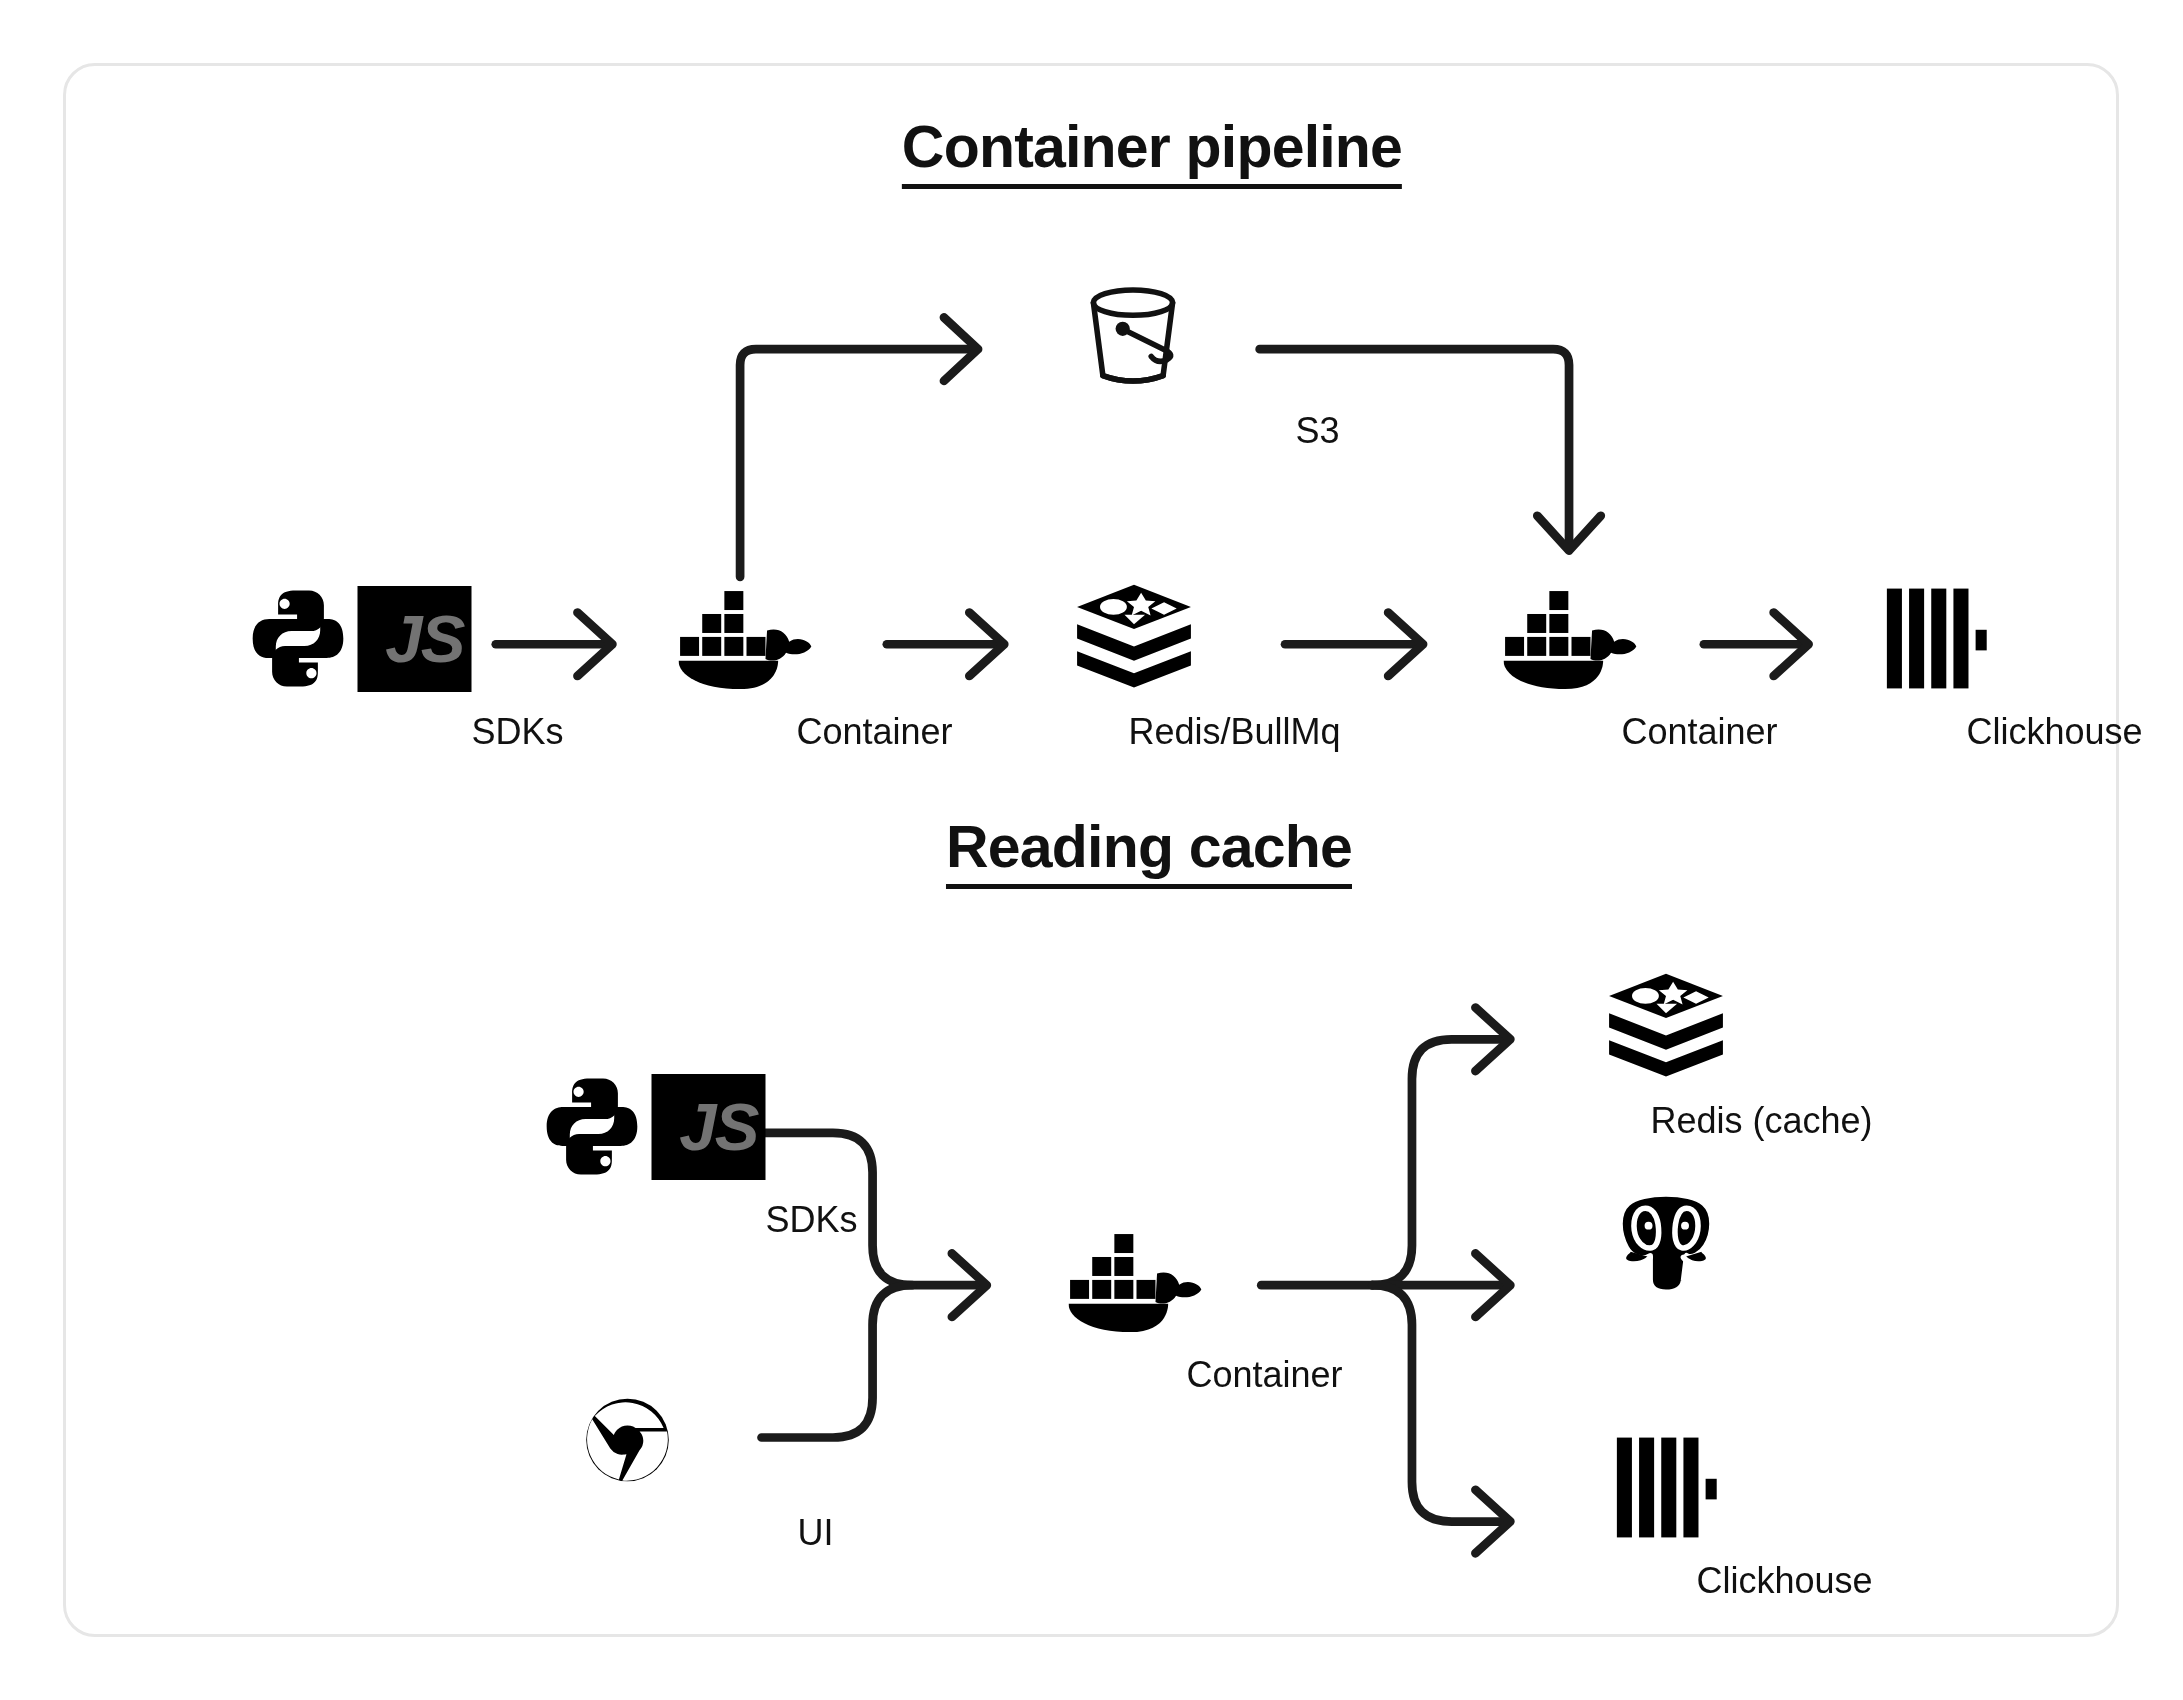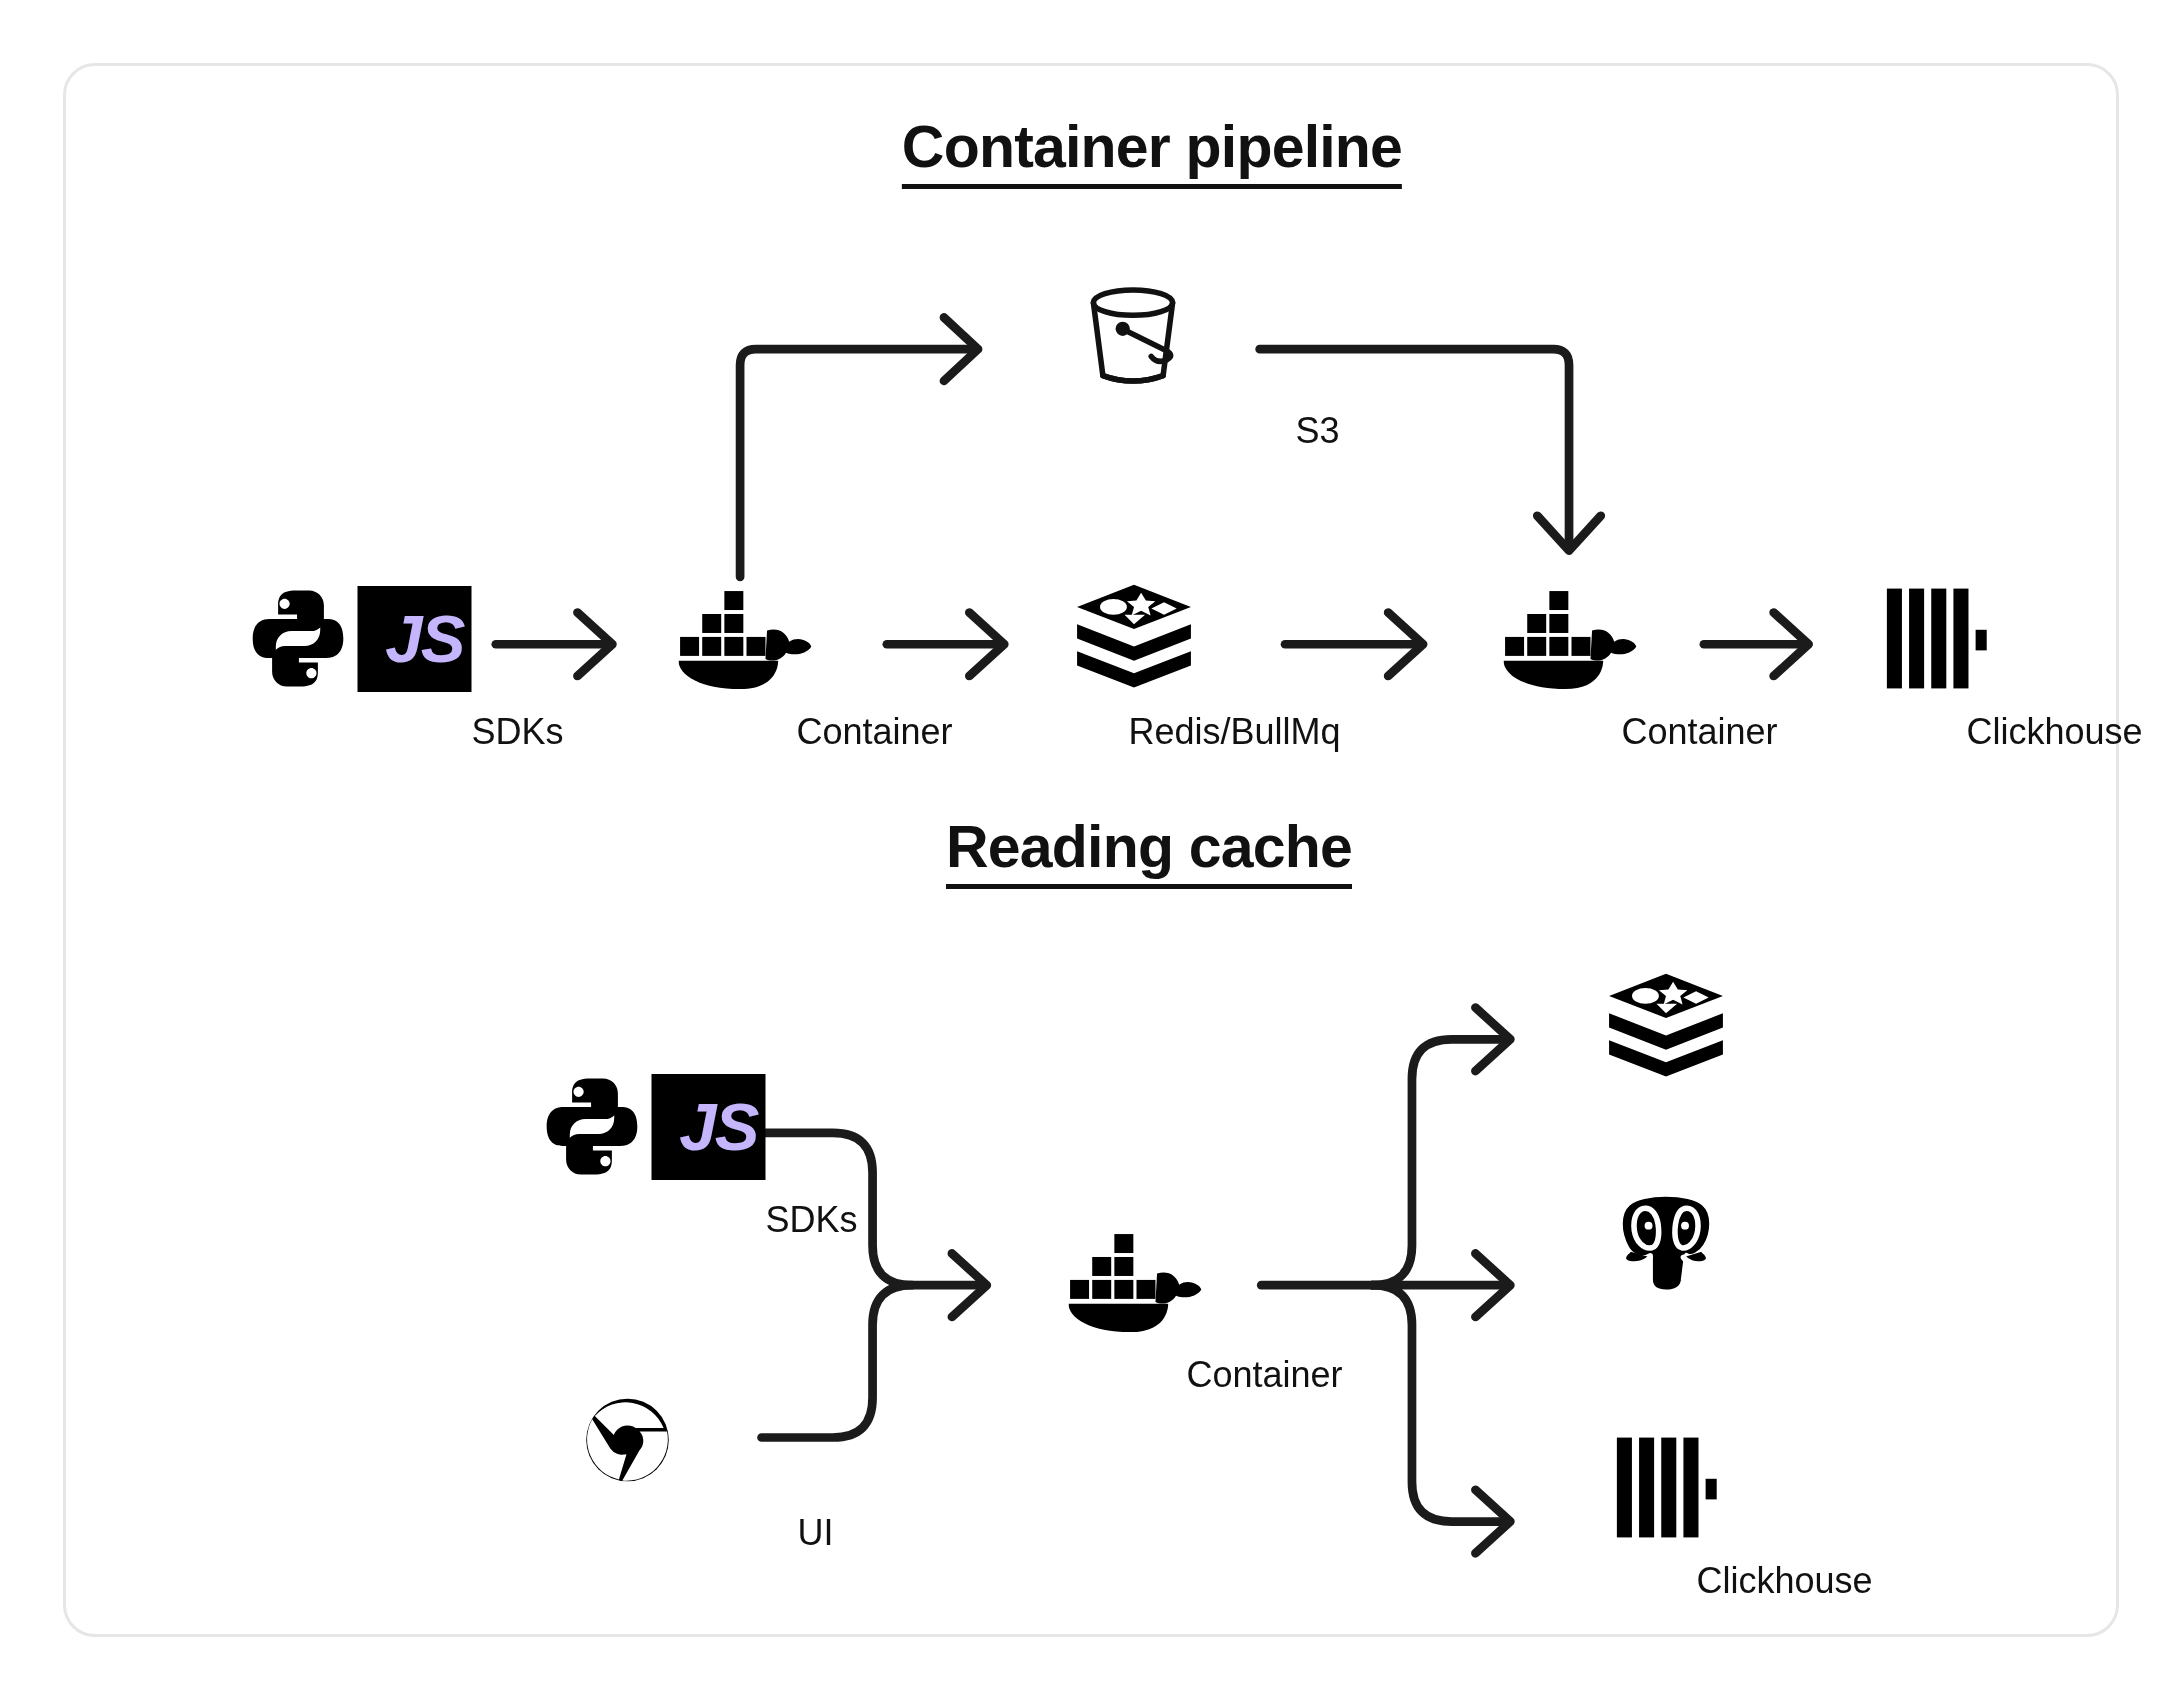--- a/index.html
+++ b/index.html
@@ -70,21 +70,21 @@
     text-align: right;
   }
   .icon-svg { display: block; }
   .js-box {
     background: #000000;
     display: flex;
     align-items: center;
     justify-content: flex-end;
   }
   .js-box span {
-    color: #c4b5fd;
+    color: #737373;
     font-family: "Liberation Sans", sans-serif;
     font-weight: bold;
     font-style: italic;
     letter-spacing: -1.6px;
   }
 </style>
 </head>
 <body>
 
 <div id="page">
@@ -314,20 +314,21 @@
           <path d="M 2 86 L 74 114 L 146 86 L 146 104 L 74 132 L 2 104 Z"></path>
         </g>
         <g fill="#ffffff">
           <path d="M 83 12 L 89 22 L 101 23 L 92 30 L 95 41 L 83 35 L 71 41 L 74 30 L 65 23 L 77 22 Z"></path>
           <ellipse cx="48" cy="30" rx="17" ry="10"></ellipse>
           <path d="M 112 24 L 128 32 L 112 40 L 96 32 Z"></path>
           <path d="M 62 40 L 88 40 L 74 52 Z"></path>
         </g>
       </svg>
     </div>
+    <div class="caption">Redis (cache)</div>
   </div>
 
   <div class="node" style="left:1666px; top:1182px;">
     <div class="glyphs">
       <svg class="icon-svg" width="111" height="111" viewBox="0 0 140 140">
         <g fill="#000000" stroke="#ffffff" stroke-width="7" stroke-linejoin="round" stroke-linecap="round">
           <path d="M 22 22 C 40 6 100 6 118 22 C 132 34 130 60 120 76 C 114 86 102 92 96 88 L 92 120 C 90 132 78 134 70 134 C 60 134 50 130 50 118 L 50 88 C 40 94 26 90 20 78 C 10 60 8 34 22 22 Z"></path>
           <path d="M 44 28 C 34 28 28 40 30 56 C 32 70 42 80 52 78 C 60 76 62 62 60 48 C 58 36 52 28 44 28 Z"></path>
           <path d="M 96 28 C 106 28 112 40 110 56 C 108 70 98 80 90 78 C 82 76 80 62 82 48 C 84 36 88 28 96 28 Z"></path>
           <path d="M 22 82 C 14 88 14 96 24 98 C 34 100 46 96 50 90"></path>

